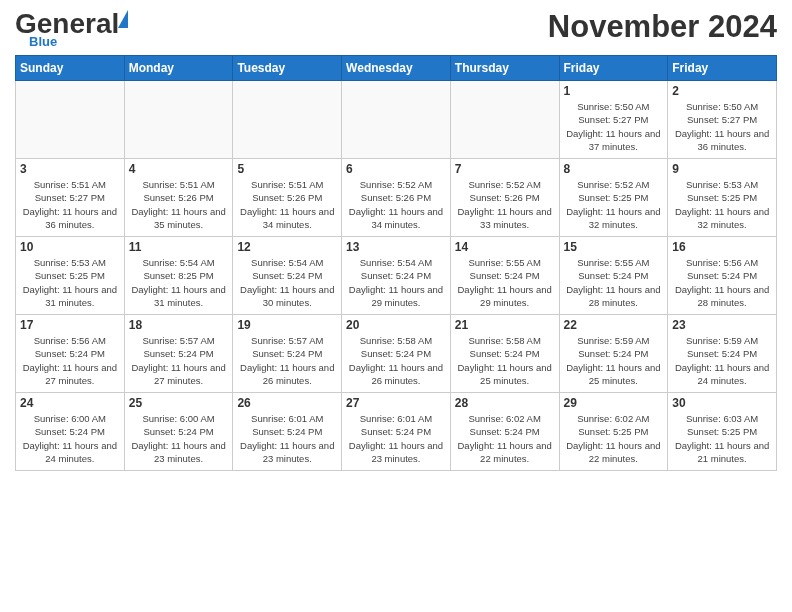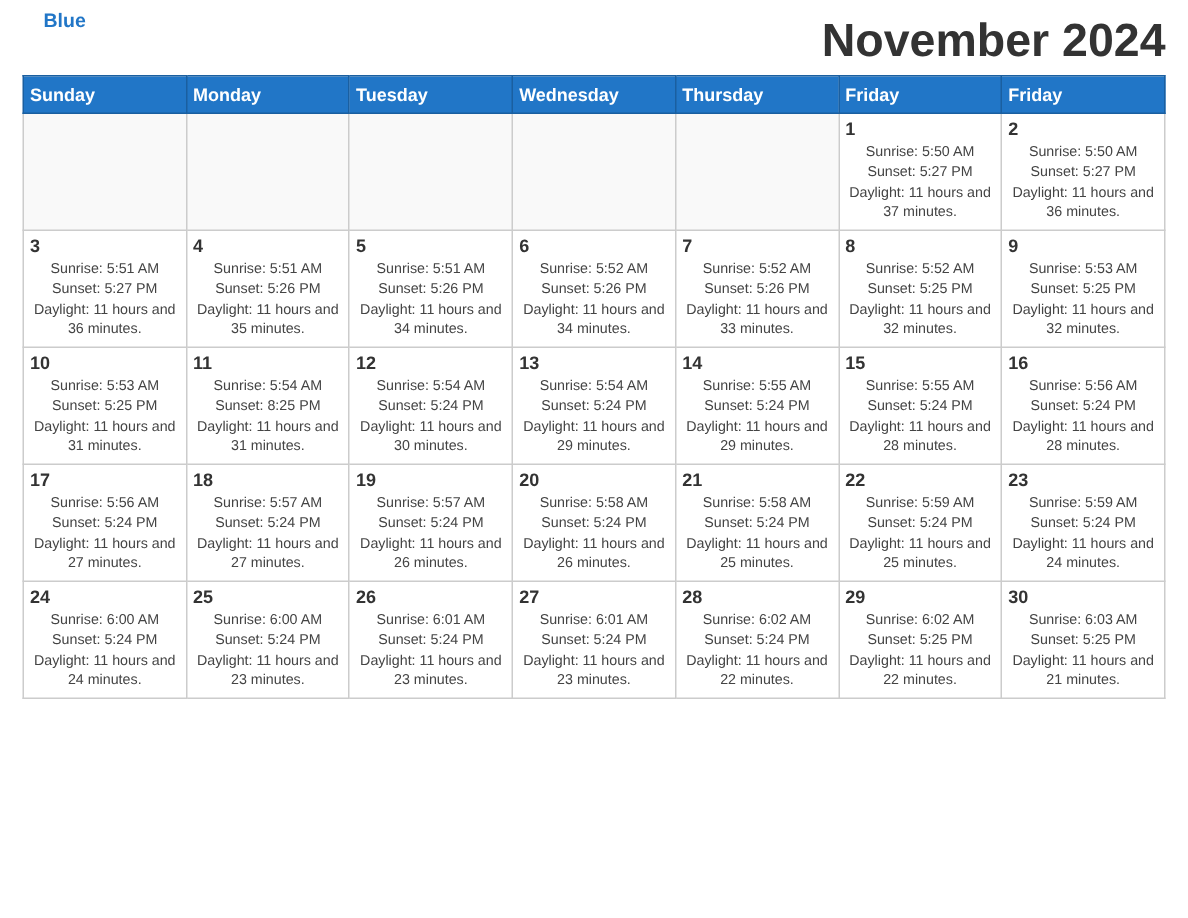--- a/index.html
+++ b/index.html
@@ -100,20 +100,24 @@
       color: #2176c7;
       margin-top: -4px;
       margin-left: 14px;
     }
   </style>
 </head>
 <body>
 
 <div class="header">
   <div class="logo-area">
+    <div class="logo-wrapper">
+      <span class="logo-g">General</span>
+      <div class="logo-triangle"></div>
+    </div>
     <div class="logo-sub">Blue</div>
   </div>
   <div class="title-area">
     <div class="month-title">November 2024</div>
   </div>
 </div>
 
 <table class="calendar">
   <thead>
     <tr>

